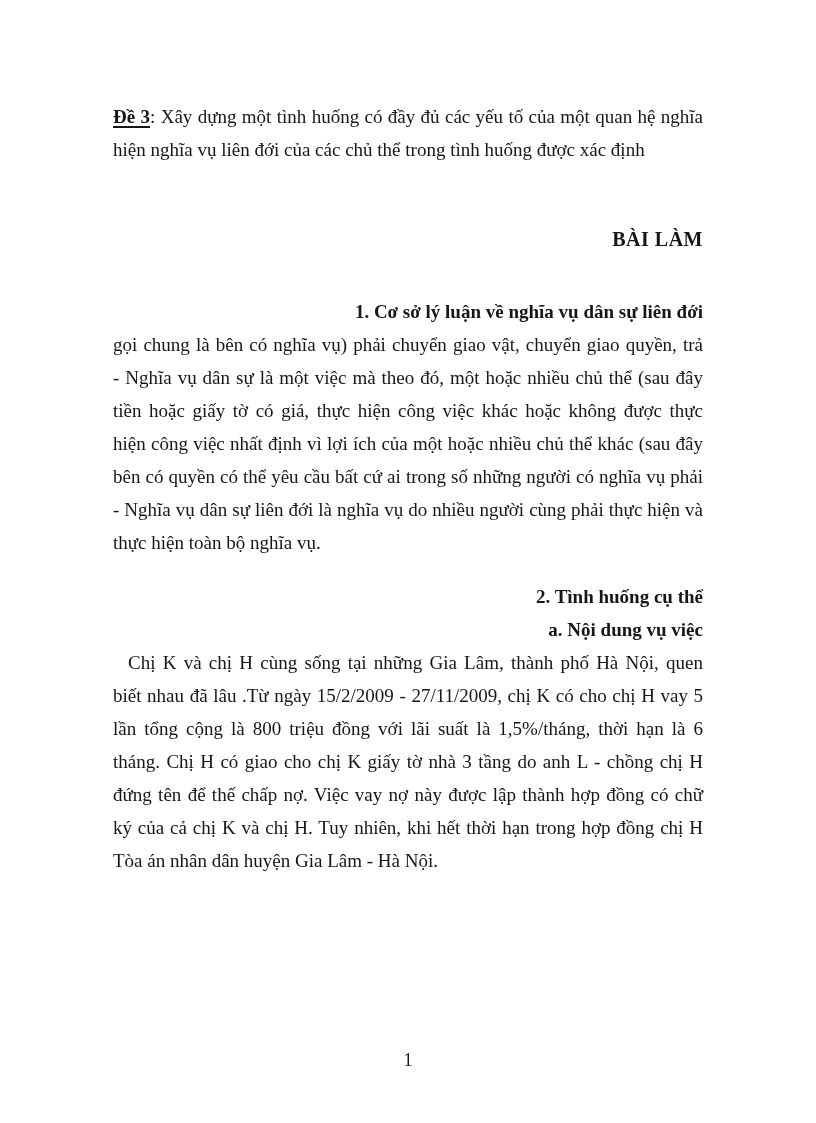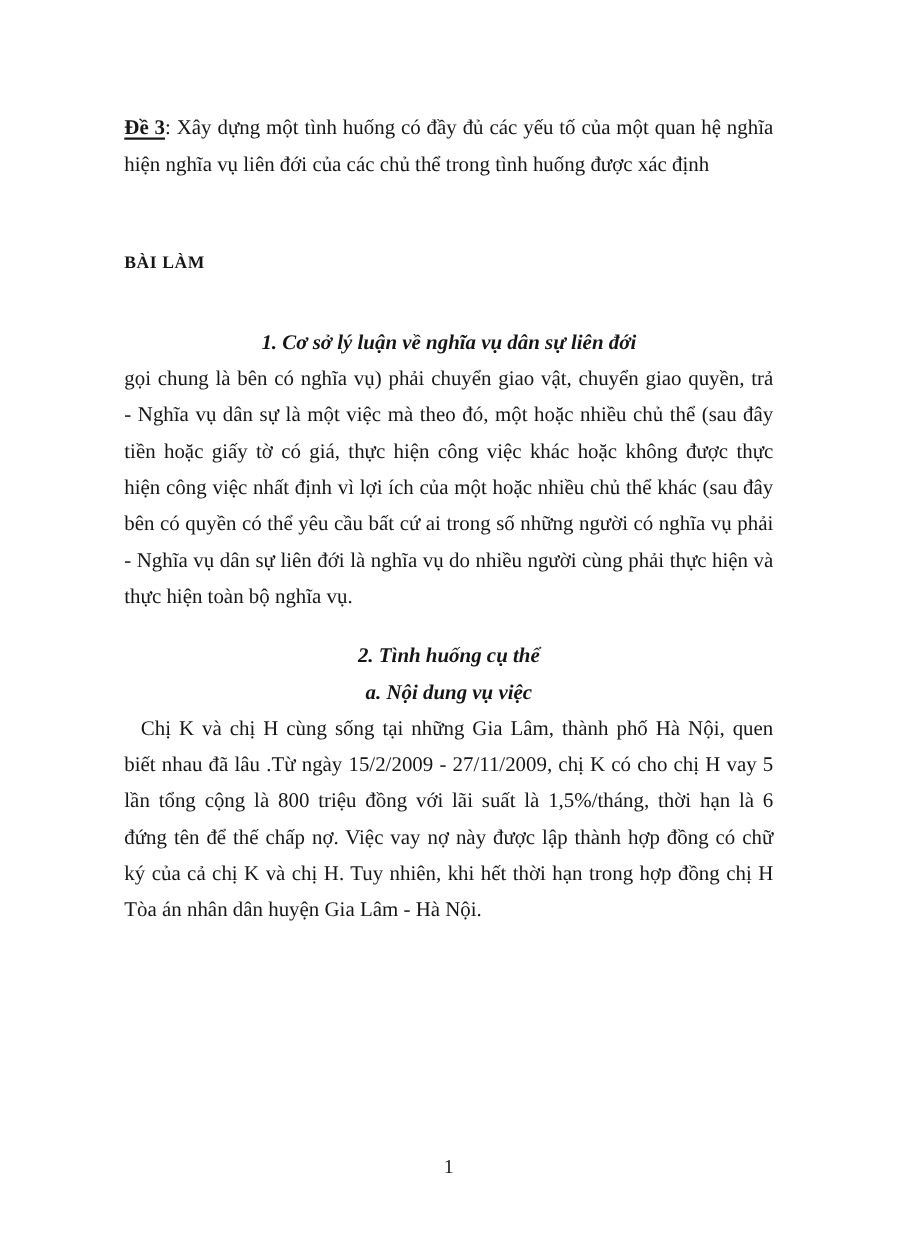--- a/index.html
+++ b/index.html
@@ -28,30 +28,29 @@
   .line.last-left {
     text-align-last: left;
   }
   .line.indent {
     text-indent: 15px;
   }
   .line-group { margin: 0; }
   .doc-title {
     margin-top: 57px;
     line-height: 33px;
-    text-align: left;
+    text-align: right;
     font-weight: bold;
-    font-size: 16px;
+    font-size: 20px;
     letter-spacing: 0.5px;
   }
   .heading {
     line-height: 33px;
     font-weight: bold;
-    text-align: center;
-    font-style: italic;
+    text-align: right;
   }
   .heading.sec1 { margin-top: 39px; }
   .heading.sec2 { margin-top: 21px; }
   .lead-label {
     font-weight: bold;
     text-decoration: underline;
     text-decoration-thickness: 2px;
     text-underline-offset: 3px;
   }
   .footer-num {
@@ -95,20 +94,21 @@
     </div>
 
   <div class="heading sec2">2. Tình huống cụ thể</div>
 
   <div class="heading">a. Nội dung vụ việc</div>
 
   <div class="line-group">
       <div class="line indent">Chị K và chị H cùng sống tại những Gia Lâm, thành phố Hà Nội, quen</div>
       <div class="line">biết nhau đã lâu .Từ ngày 15/2/2009 - 27/11/2009, chị K có cho chị H vay 5</div>
       <div class="line">lần tổng cộng là 800 triệu đồng với lãi suất là 1,5%/tháng, thời hạn là 6</div>
+      <div class="line">tháng. Chị H có giao cho chị K giấy tờ nhà 3 tầng do anh L - chồng chị H</div>
       <div class="line">đứng tên để thế chấp nợ. Việc vay nợ này được lập thành hợp đồng có chữ</div>
       <div class="line">ký của cả chị K và chị H. Tuy nhiên, khi hết thời hạn trong hợp đồng chị H</div>
       <div class="line last-left">Tòa án nhân dân huyện Gia Lâm - Hà Nội.</div>
     </div>
 
   <div class="footer-num">1</div>
 
 </div>
 
 </body></html>

